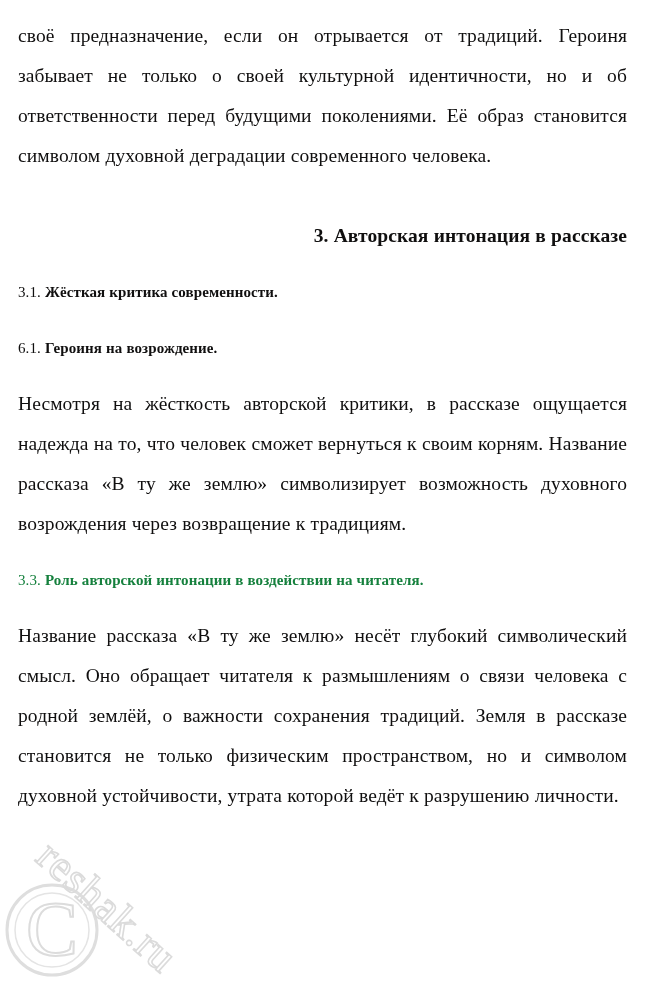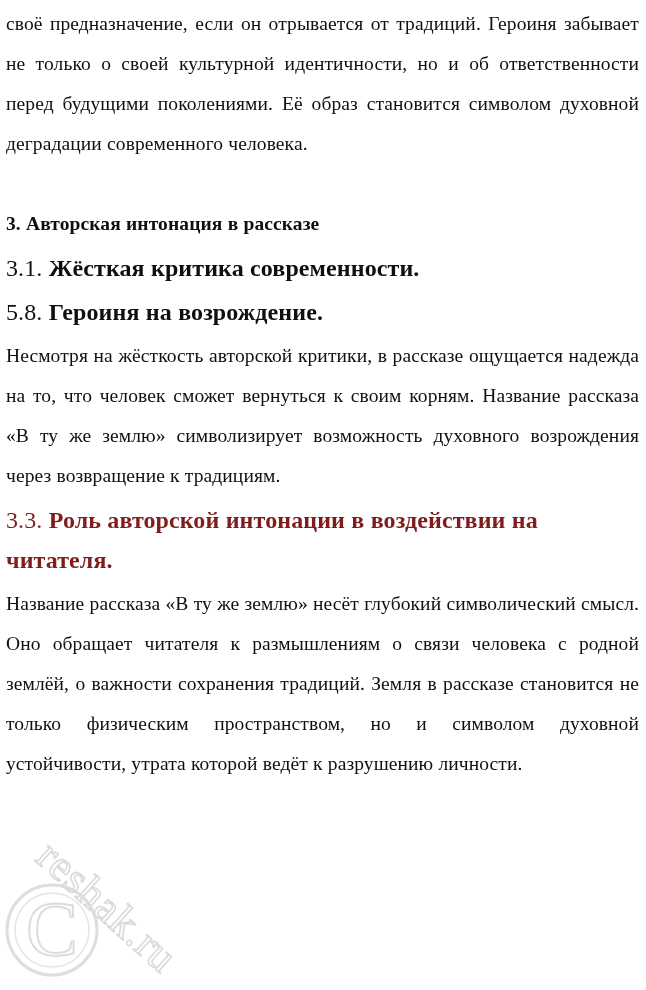--- a/index.html
+++ b/index.html
@@ -36,58 +36,58 @@
     position: absolute;
     left: 2px;
     top: 0;
     width: 641px;
     z-index: 2;
   }
 
   p.para,
   h2.heading,
   h3.subheading {
-    margin: 4px;
+    margin: 16px;
     padding: 0;
     font-weight: normal;
     font-size: 19.5px;
     line-height: 40px;
     text-align: justify;
     text-justify: inter-word;
     letter-spacing: 0.1px;
     word-spacing: 0.2px;
   }
 
   p.para {
     text-indent: 0;
   }
 
   h2.heading {
     font-weight: bold;
     font-size: 19.5px;
     line-height: 40px;
-    text-align: left;
+    text-align: right;
     margin-top: 40px;
   }
 
   h3.subheading {
-    font-size: 24px;
+    font-size: 15px;
     line-height: 40px;
     text-align: left;
   }
   h3.subheading .num {
     font-weight: normal;
   }
   h3.subheading .ttl {
     font-weight: bold;
   }
 
   
   .faded {
-    color: #7f1d1d;
+    color: #15803d;
   }
 </style>
 </head>
 <body>
 
 <div class="page">
 
   <div class="watermark">
     <svg width="210" height="152" viewBox="0 0 210 152" xmlns="http://www.w3.org/2000/svg" aria-hidden="true">
 
@@ -109,21 +109,21 @@
 
     <h2 class="heading">3. Авторская интонация в рассказе</h2>
 
     <h3 class="subheading">
       <span class="num">3.1.</span>
       <span class="ttl">Жёсткая критика современности.</span>
     </h3>
 
 
     <h3 class="subheading">
-      <span class="num">5.8.</span>
+      <span class="num">6.1.</span>
       <span class="ttl">Героиня на возрождение.</span>
     </h3>
 
     <p class="para">Несмотря на жёсткость авторской критики, в рассказе ощущается надежда на то, что человек сможет вернуться к своим корням. Название рассказа «В ту же землю» символизирует возможность духовного возрождения через возвращение к традициям.</p>
 
     <h3 class="subheading faded">
       <span class="num">3.3.</span>
       <span class="ttl">Роль авторской интонации в воздействии на читателя.</span>
     </h3>
 

